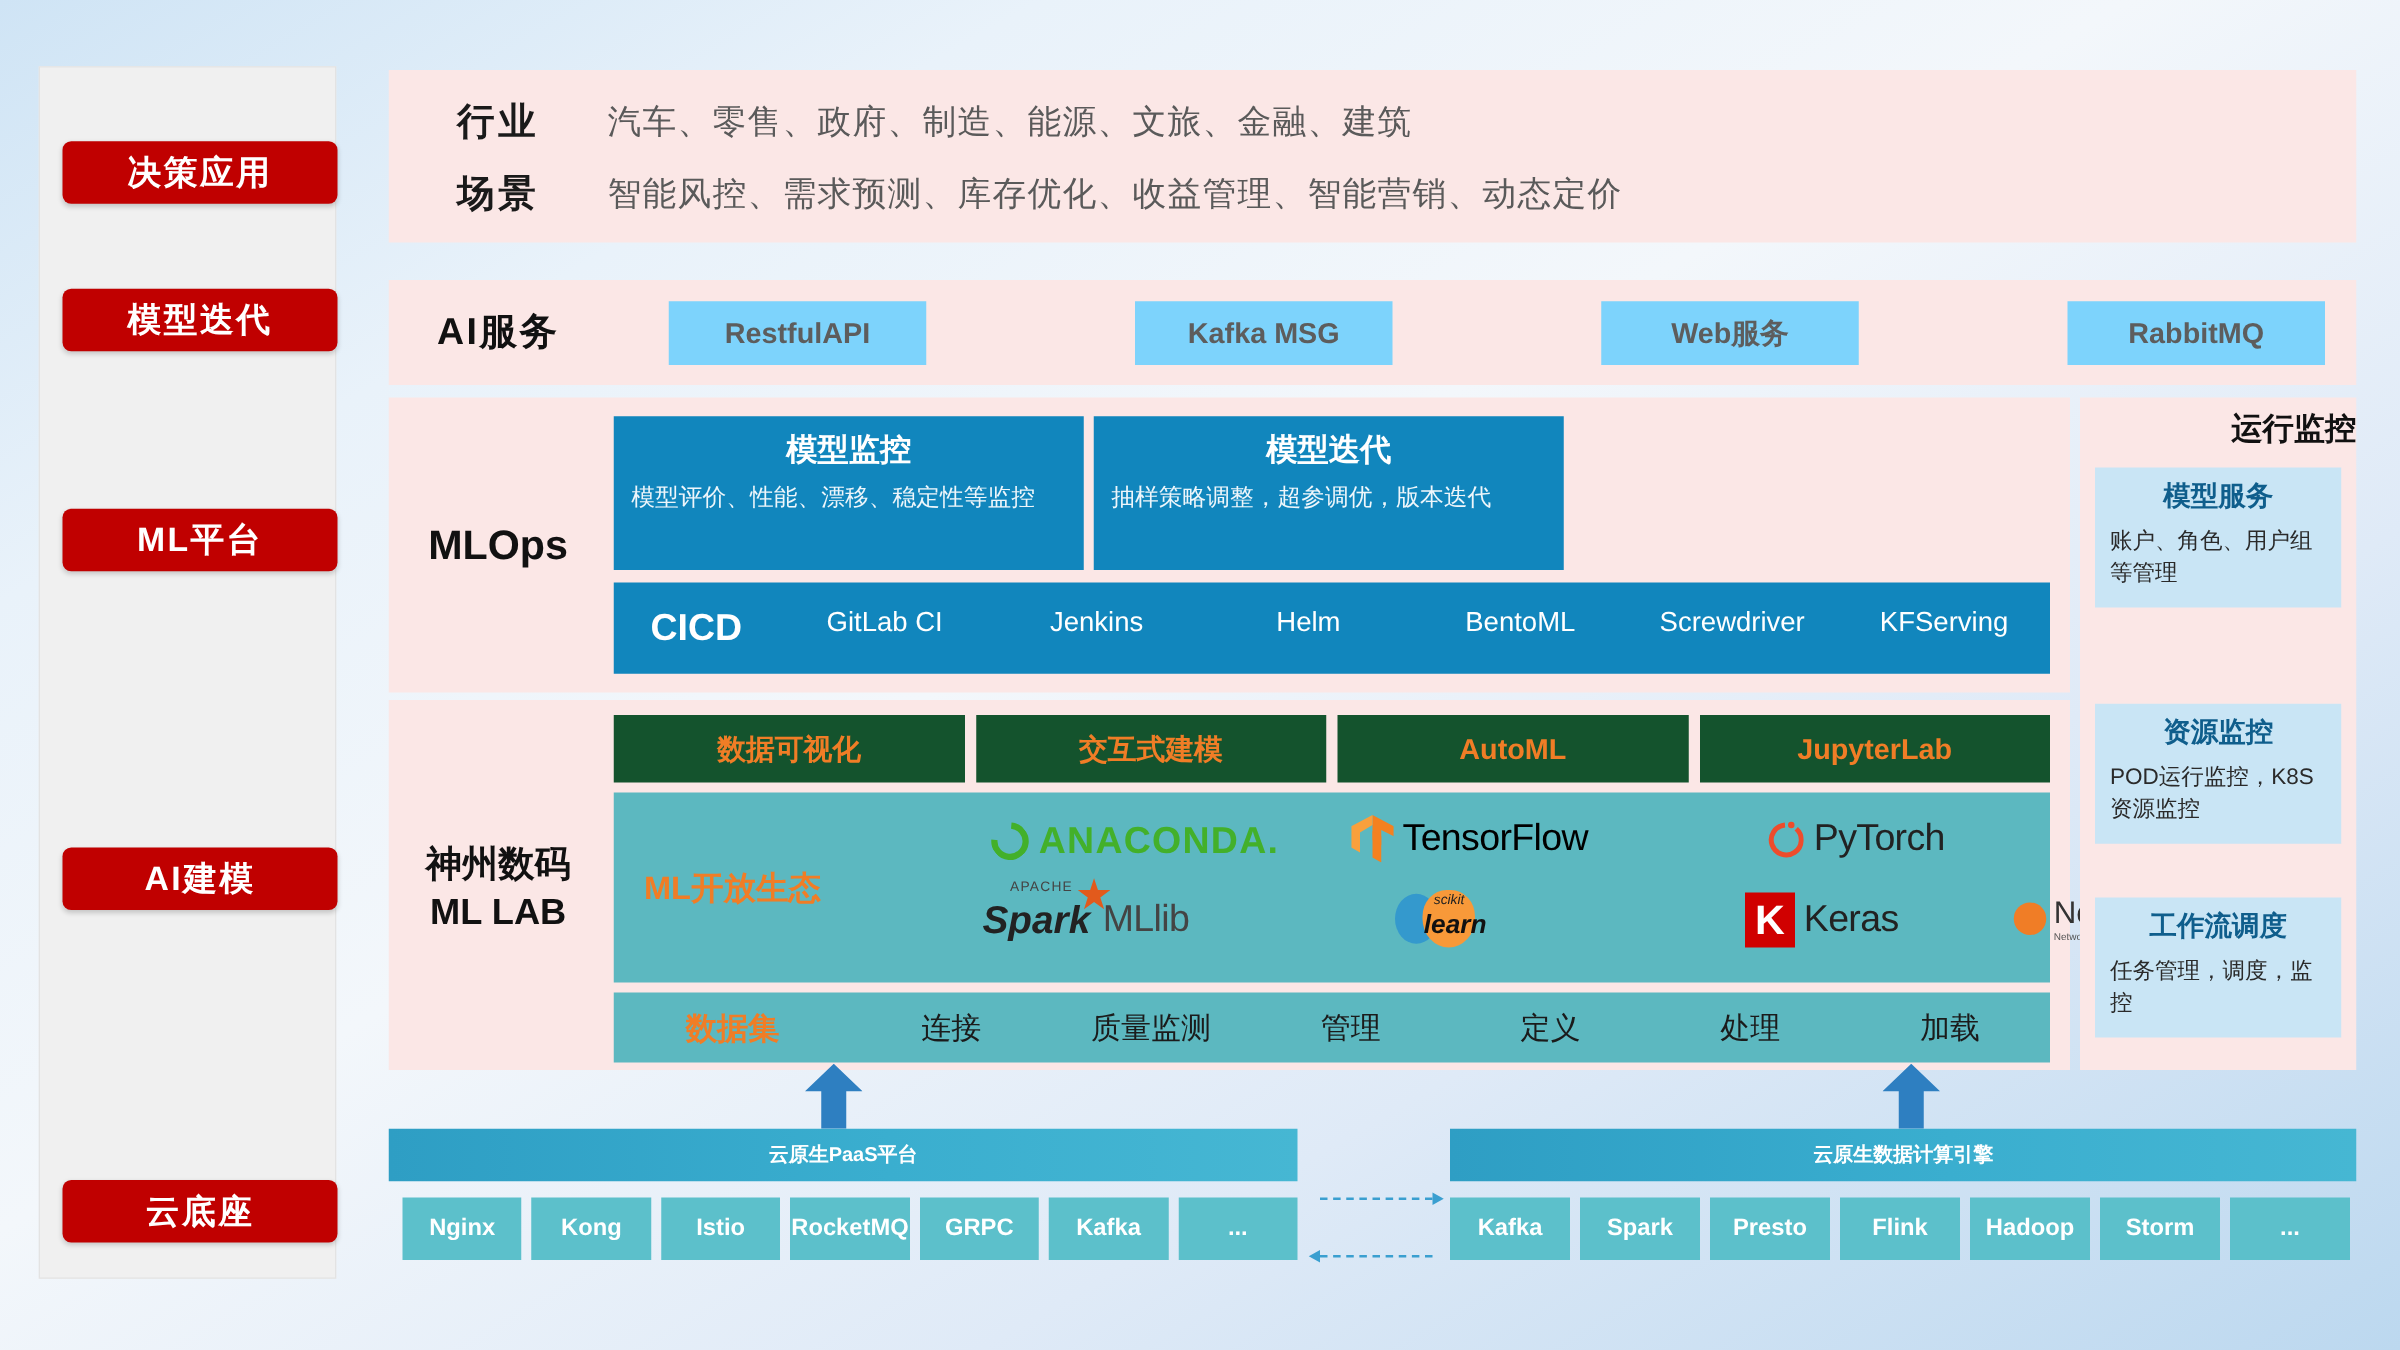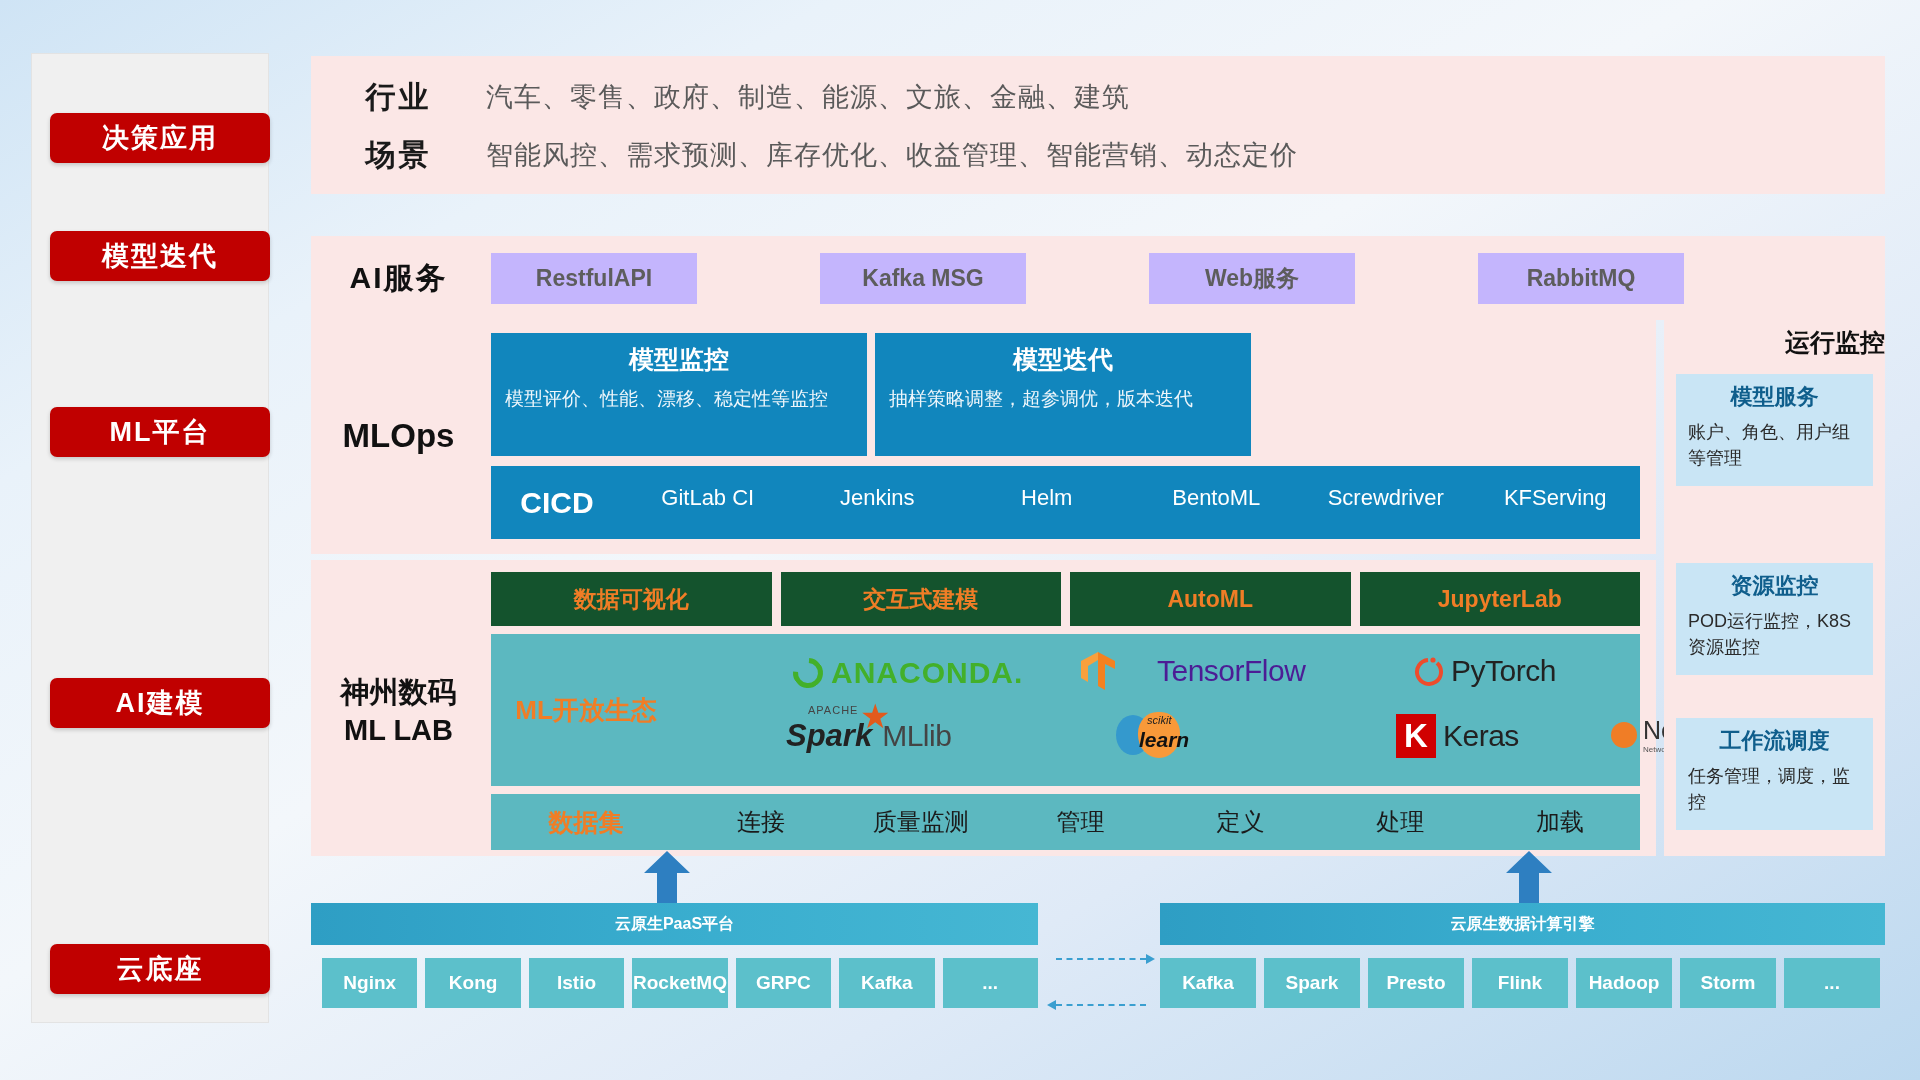--- a/index.html
+++ b/index.html
@@ -32,21 +32,21 @@
   #tag2 { top: 407px; }
   #tag3 { top: 678px; }
   #tag4 { top: 944px; }
 
   
   .layer {
     position: absolute;
     background: #fbe7e6;
   }
   #layer-apps   { left: 311px; top: 56px;  width: 1574px; height: 138px; }
-  #layer-svc    { left: 311px; top: 236px; width: 1574px; height: 84px;  }
+  #layer-svc    { left: 311px; top: 224px; width: 1574px; height: 84px;  }
   #layer-ml     { left: 311px; top: 318px; width: 1345px; height: 236px; }
   #layer-model  { left: 311px; top: 560px; width: 1345px; height: 296px; }
   #layer-mon    { left: 1664px; top: 318px; width: 221px; height: 538px; }
 
   .row-label {
     position: absolute;
     color: #111; font-weight: bold;
     display: flex; align-items: center; justify-content: center;
     text-align: center; line-height: 1.22;
   }
@@ -59,24 +59,24 @@
   .app-key {
     width: 175px; text-align: center;
     font-size: 30px; font-weight: bold; color: #1a1a1a; letter-spacing: 3px;
   }
   .app-val { font-size: 27px; color: #5a5a5a; letter-spacing: 1px; }
 
   
   #svc-label { left: 0; top: 0; width: 175px; height: 84px; font-size: 30px; letter-spacing: 2px; }
   #svc-boxes { position: absolute; left: 180px; top: 17px; width: 1382px; height: 51px; display: flex; gap: 0; }
   .svc-box {
-    height: 51px; background: #c4b5fd;
+    height: 51px; background: #7dd3fc;
     color: #5d5d5d; font-size: 23px; font-weight: bold;
     display: flex; align-items: center; justify-content: center;
-    margin-right: 123px; width: 206px;
+    margin-right: 123px; width: 206px; margin-left: 44px;
   }
   .svc-box:last-child { margin-right: 0; }
 
   
   #mlops-label { left: 0; top: 0; width: 175px; height: 236px; font-size: 33px; }
   .mlops-card {
     position: absolute; top: 15px; height: 123px;
     background: #1186bd; color: #fff; padding: 10px 14px 0 14px;
   }
   .mlops-card .t { font-size: 25px; font-weight: bold; text-align: center; margin-bottom: 10px; }
@@ -274,21 +274,21 @@
           <div class="anaconda-ring"></div>
           <span class="logo-text" style="color:#43b02a;font-weight:bold;letter-spacing:1px;">ANACONDA.</span>
         </div>
 
         <div class="logo" style="left:400px; top:18px;">
           <svg class="tf-mark" viewBox="0 0 34 38">
             <polygon points="17,0 34,9 34,17 24,12 24,38 17,34" fill="#f48120"></polygon>
             <polygon points="17,0 0,9 0,26 7,30 7,14 17,8" fill="#f9a03c"></polygon>
             <polygon points="17,13 24,17 24,24 17,20" fill="#f48120"></polygon>
           </svg>
-          <span class="logo-text" style="color:#4c1d95;margin-left:35px;">TensorFlow</span>
+          <span class="logo-text" style="color:#000000;">TensorFlow</span>
         </div>
 
         <div class="logo" style="left:732px; top:20px;">
           <svg class="pt-mark" viewBox="0 0 30 34">
             <path d="M15 6 a12 12 0 1 0 9 3" fill="none" stroke="#ee4c2c" stroke-width="4"></path>
             <circle cx="20" cy="6" r="2.6" fill="#ee4c2c"></circle>
           </svg>
           <span class="logo-text">PyTorch</span>
         </div>
 

